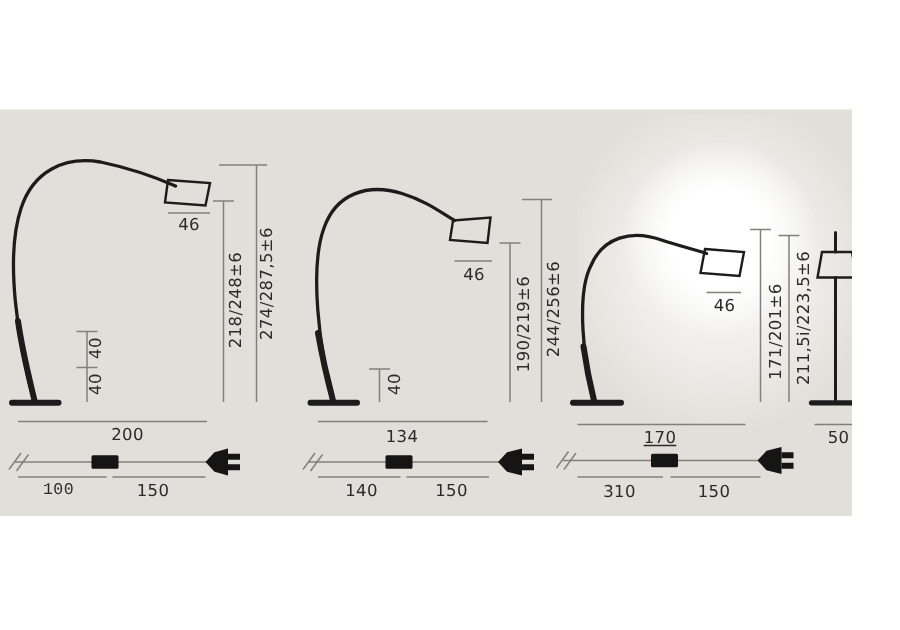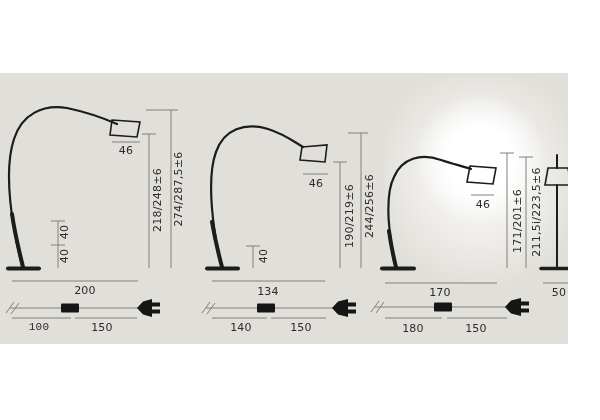--- a/index.html
+++ b/index.html
@@ -136,20 +136,20 @@
   <div class="lbl v" style="left:349px;top:216px;">190/219±6</div>
   <div class="lbl v" style="left:369px;top:206px;">244/256±6</div>
   <div class="lbl v" style="left:263px;top:256px;">40</div>
   <div class="lbl" style="left:268px;top:291px;">134</div>
   <div class="lbl" style="left:241px;top:327px;">140</div>
   <div class="lbl" style="left:301px;top:327px;">150</div>
 
   <div class="lbl" style="left:483px;top:204px;">46</div>
   <div class="lbl v" style="left:517px;top:221px;">171/201±6</div>
   <div class="lbl v" style="left:536px;top:212px;">211,5i/223,5±6</div>
-  <div class="lbl" style="left:440px;top:292px;">170</div>
-  <div class="lbl" style="left:413px;top:328px;">180</div>
+  <div class="lbl" style="left:440px;top:292px;text-decoration:underline;">170</div>
+  <div class="lbl" style="left:413px;top:328px;">310</div>
   <div class="lbl" style="left:476px;top:328px;">150</div>
 
   <div class="lbl v" style="left:589px;top:175px;">29</div>
   <div class="lbl" style="left:559px;top:292px;">50</div>
 
 </div>
 
 </body></html>

